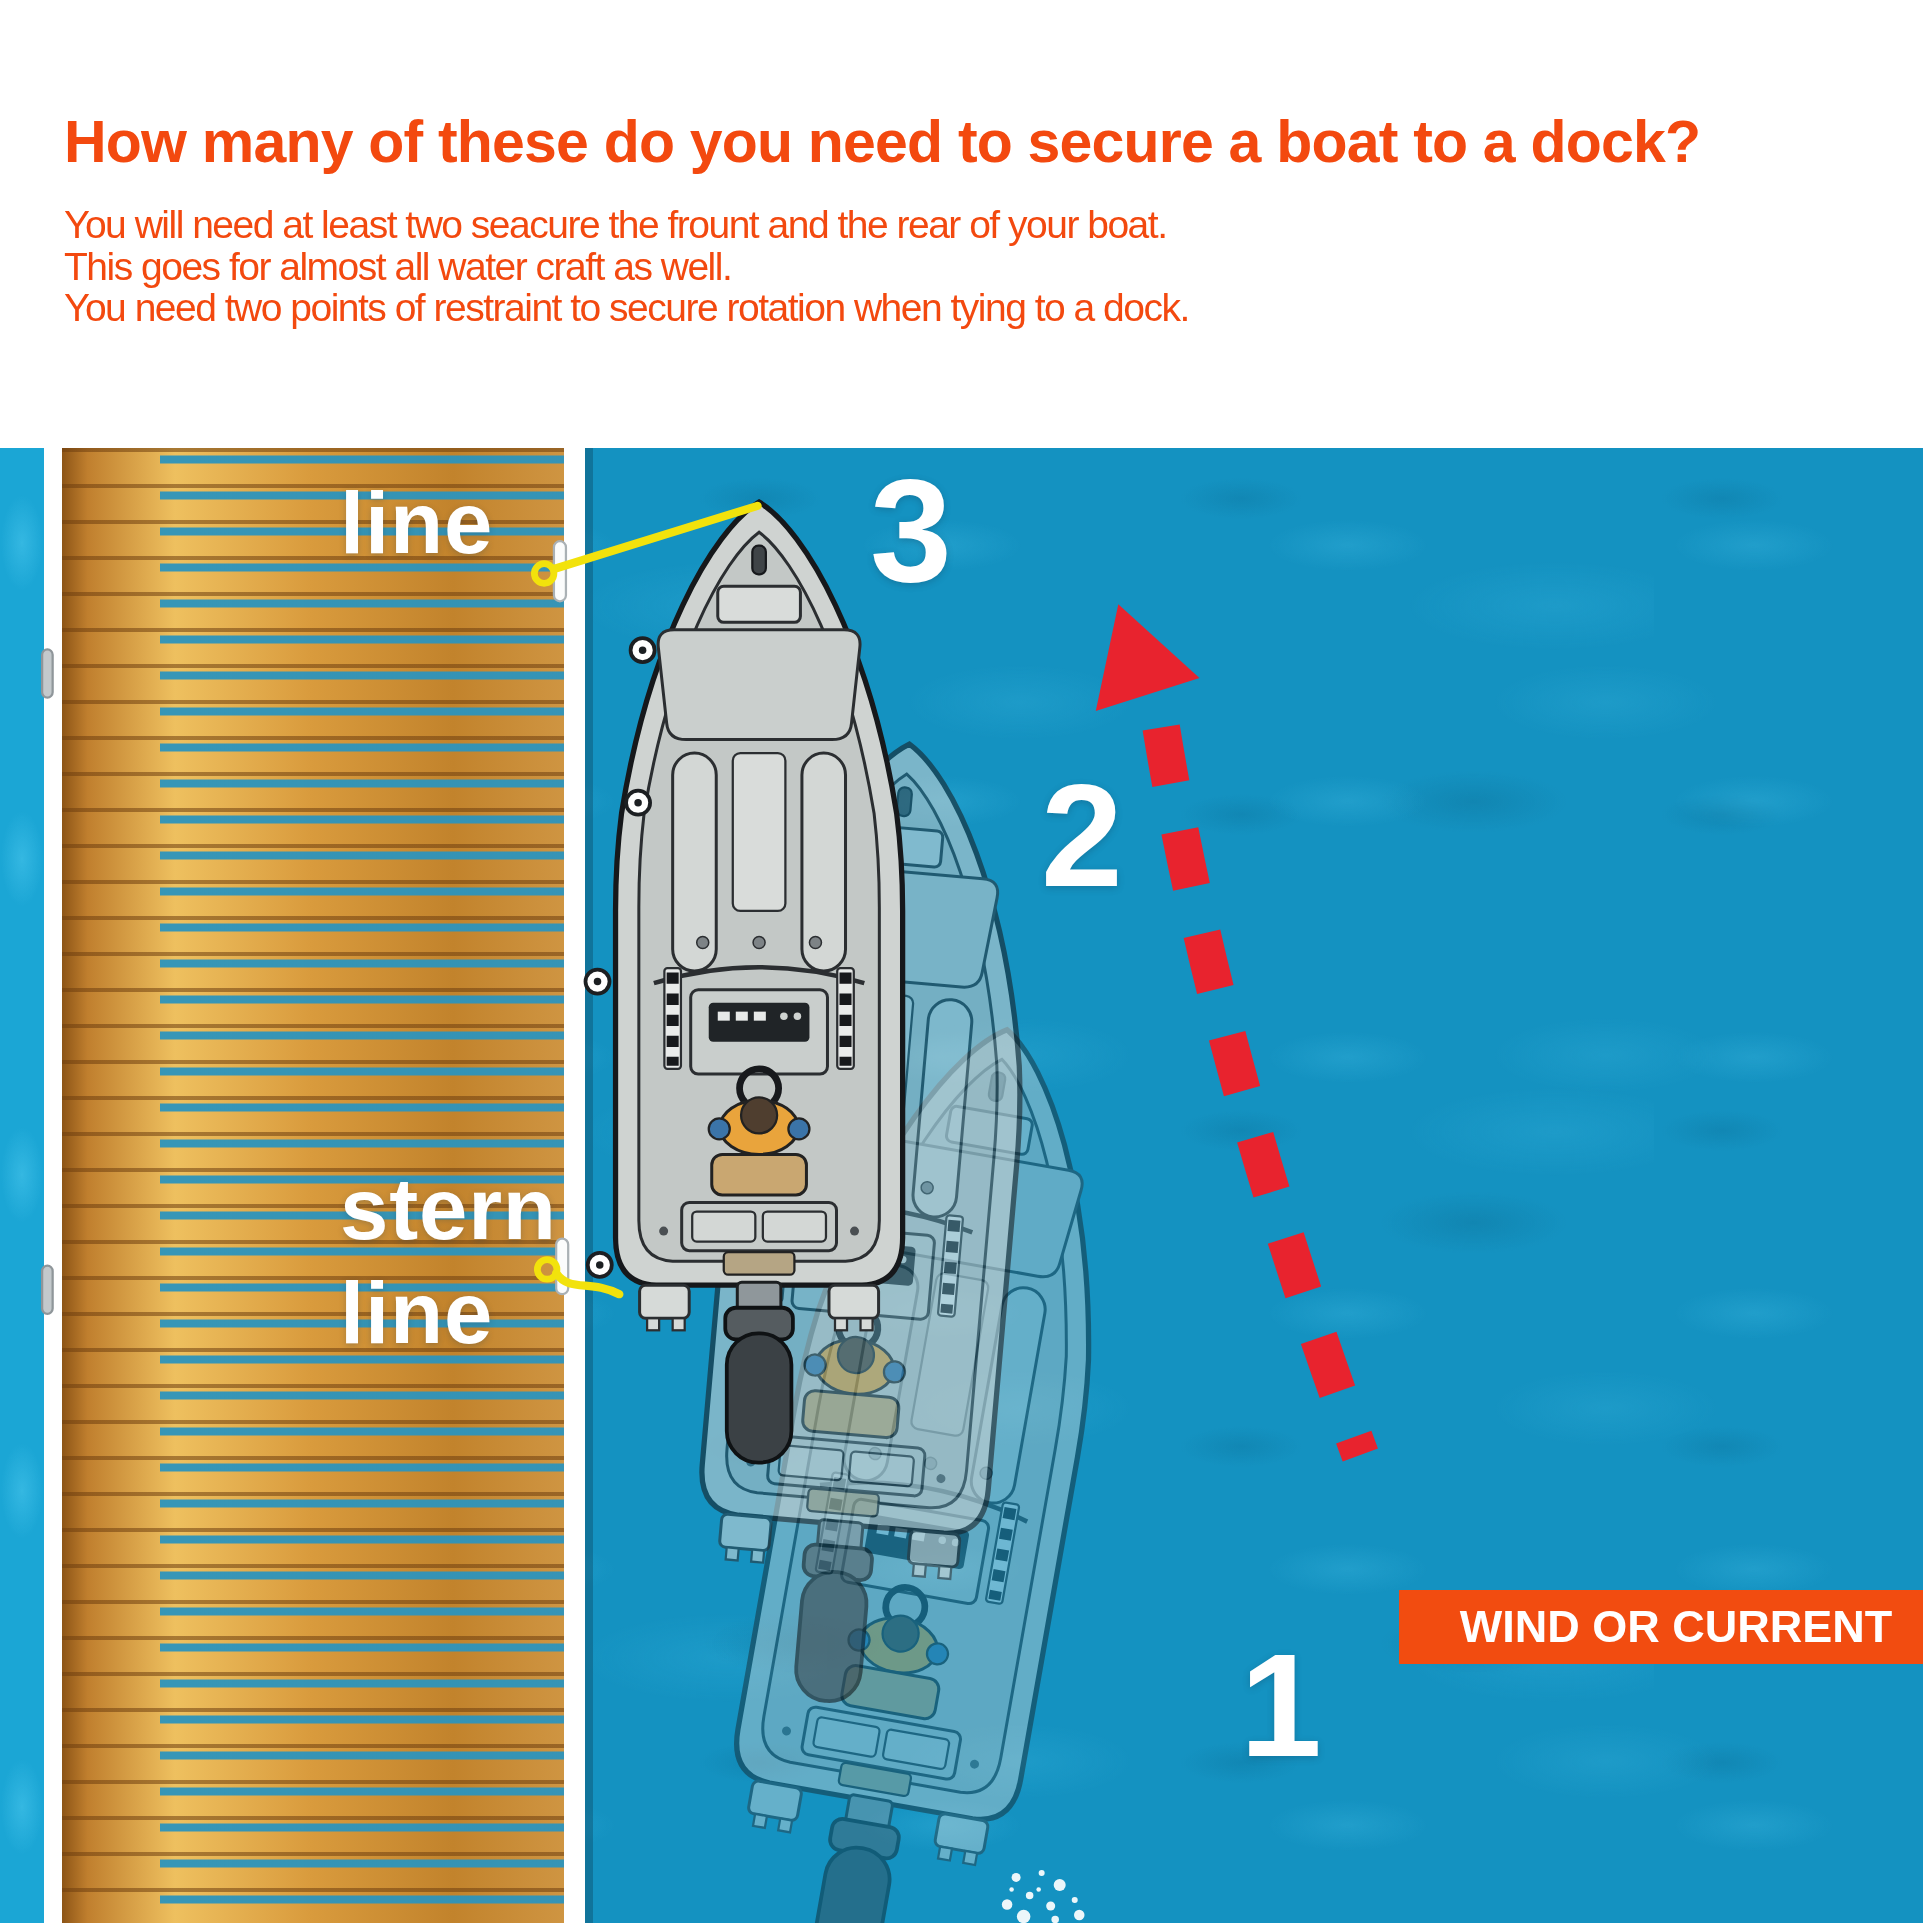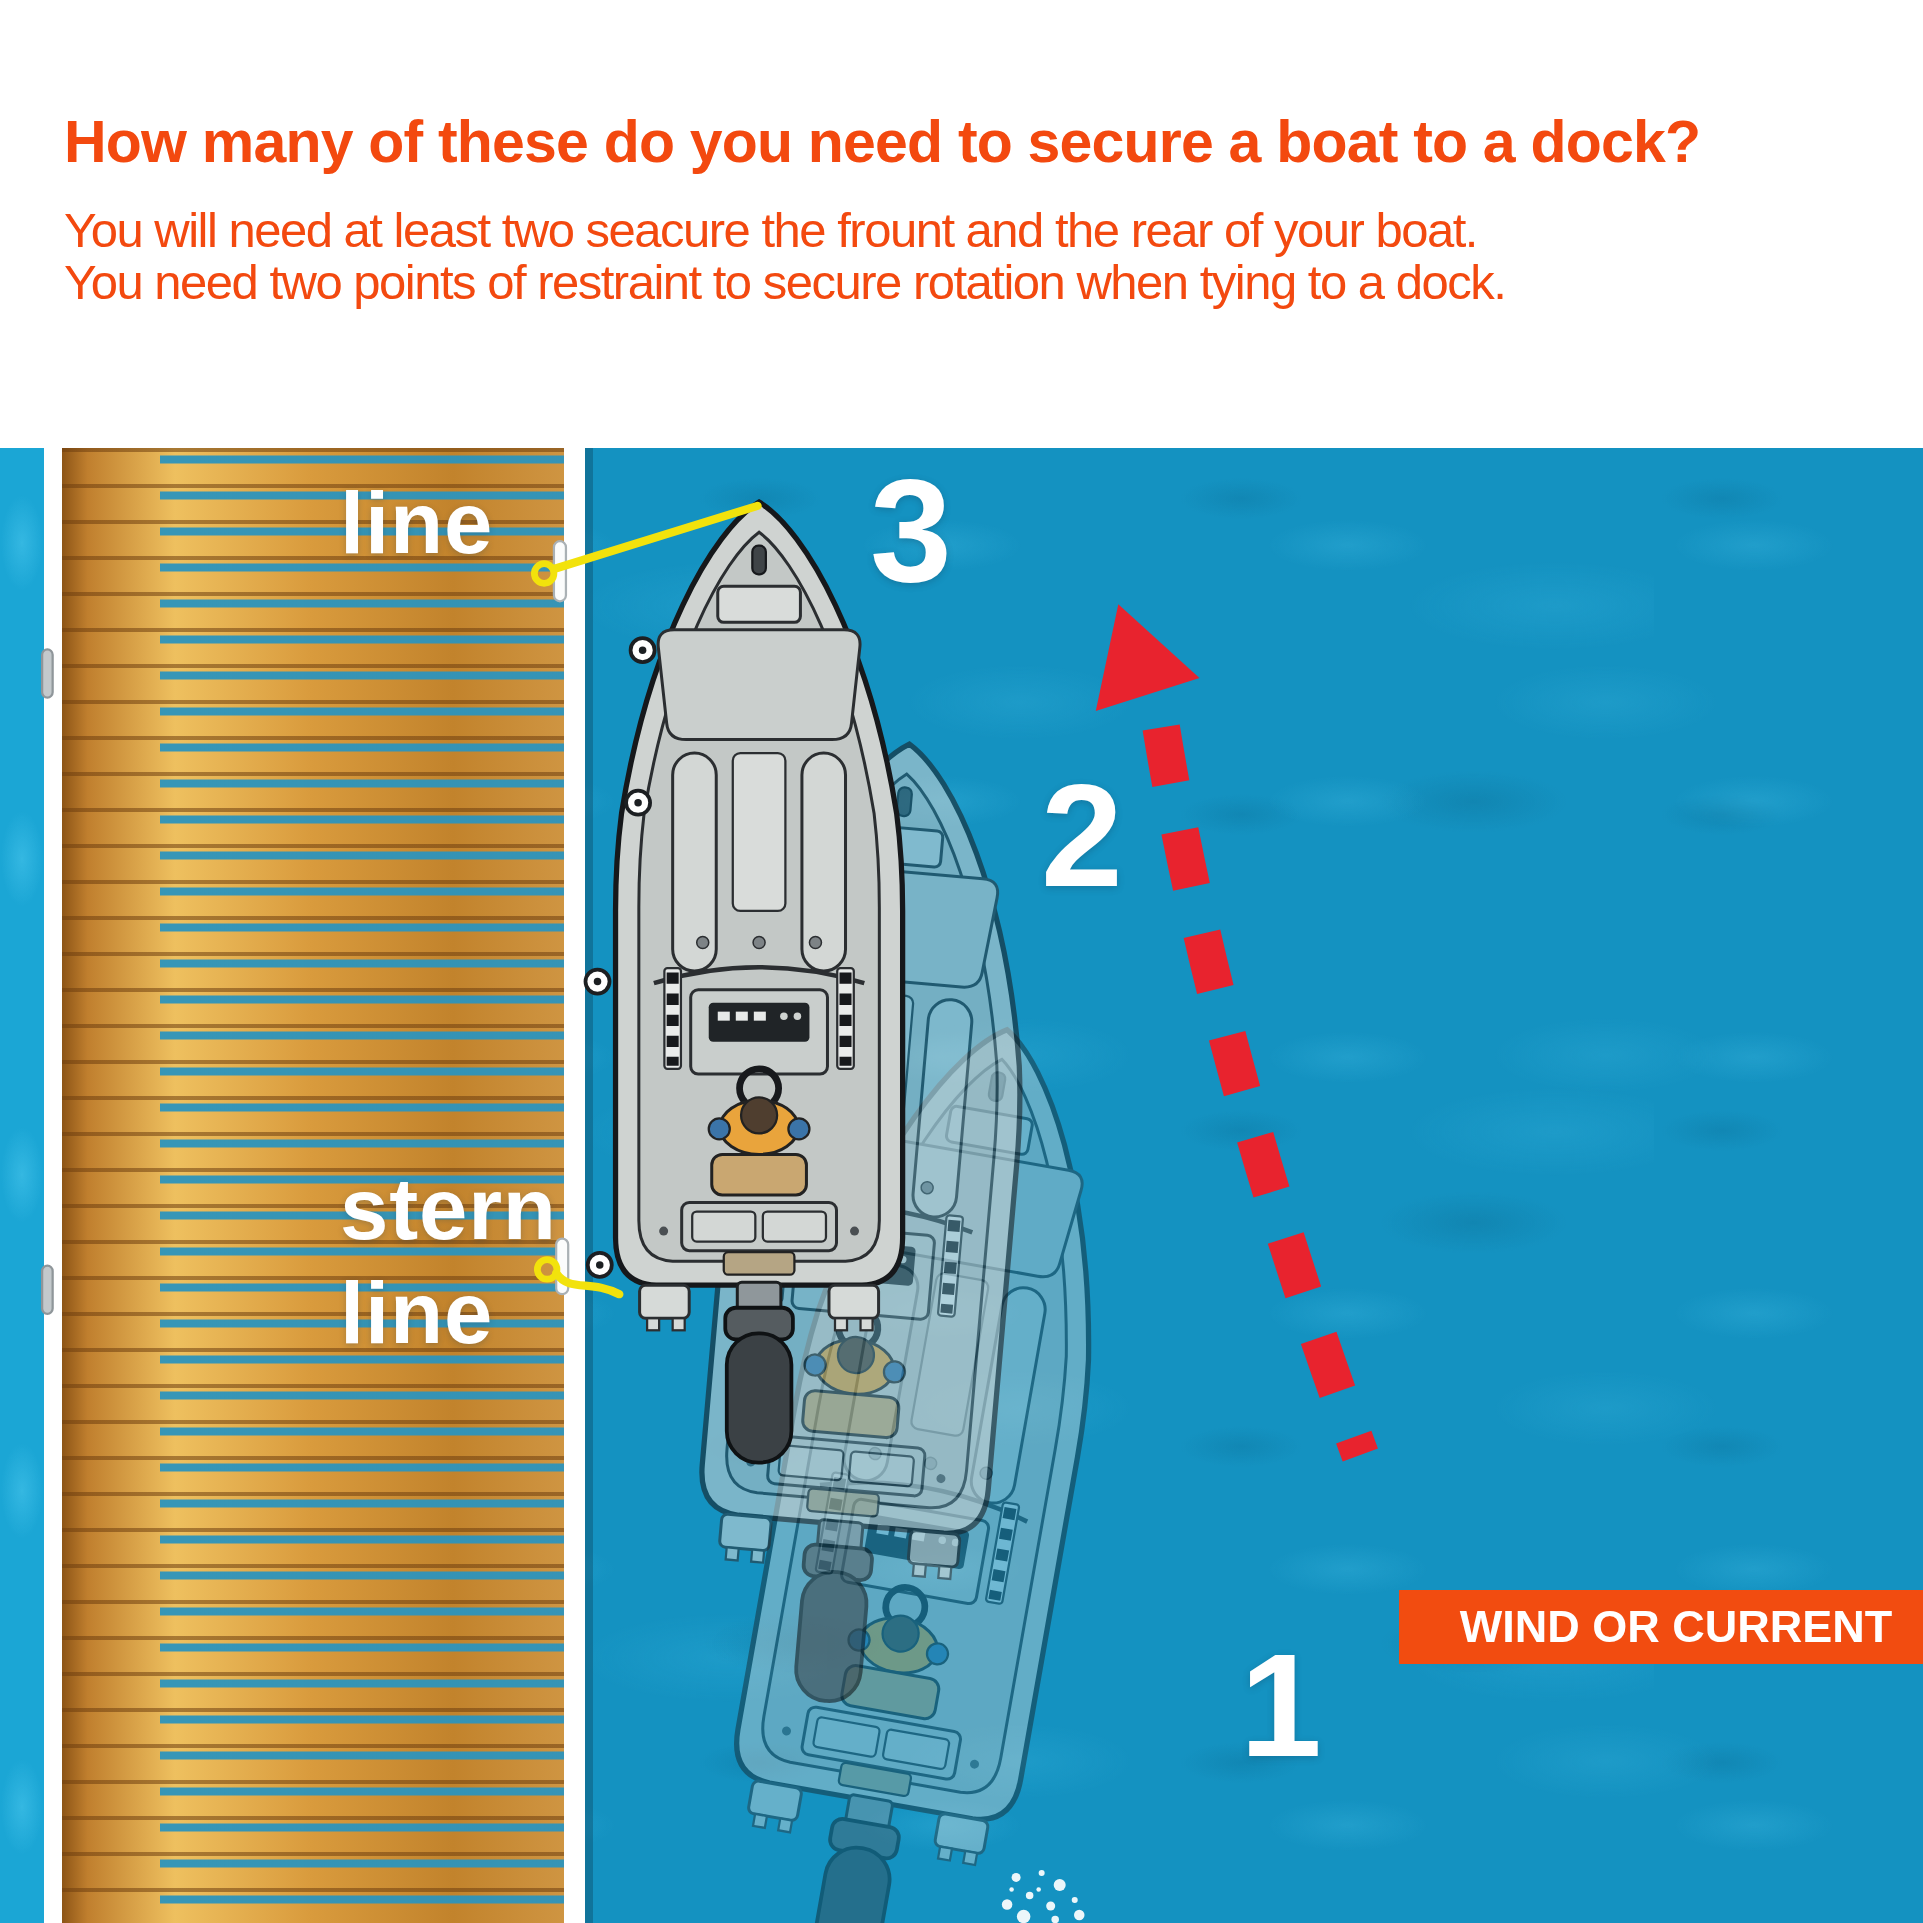--- a/index.html
+++ b/index.html
@@ -3,21 +3,21 @@
 <meta charset="utf-8">
 <style>
   html,body{margin:0;padding:0;background:#ffffff;}
   .page{position:relative;width:1924px;height:1924px;overflow:hidden;
         font-family:"Liberation Sans",sans-serif;background:#000000;}
   
   .header{position:absolute;left:0;top:0;width:1924px;height:448px;background:#ffffff;}
   .title{position:absolute;left:64px;top:72px;width:1819px;
          font-size:59px;font-weight:700;letter-spacing:-0.8px;color:#f3490f;line-height:1.05;}
   .intro{position:absolute;left:64px;top:204px;width:1819px;
-         font-size:49px;font-weight:400;letter-spacing:-1.5px;color:#f3490f;line-height:1.07;}
+         font-size:39px;font-weight:400;letter-spacing:-1.5px;color:#f3490f;line-height:1.07;}
   .intro .iline{white-space:nowrap;}
   
   .scene{position:absolute;left:0;top:448px;width:1924px;height:1476px;overflow:hidden;
          background-color:#1492c1;
          background-image:
            radial-gradient(ellipse 128px 41px at 32% 38%, rgba(57,181,222,.34), rgba(57,181,222,0) 62%),
            radial-gradient(ellipse 180px 60px at 74% 72%, rgba(57,181,222,.25), rgba(57,181,222,0) 62%),
            radial-gradient(ellipse 98px 33px at 58% 16%, rgba(10,110,150,.30), rgba(10,110,150,0) 62%),
            radial-gradient(ellipse 150px 50px at 18% 84%, rgba(8,95,130,.24), rgba(8,95,130,0) 62%),
            radial-gradient(ellipse 225px 68px at 88% 30%, rgba(70,195,235,.18), rgba(70,195,235,0) 65%);
@@ -53,20 +53,21 @@
 </style>
 </head>
 <body>
 
 <div class="page">
 
   <div class="header">
     <h1 class="title">How many of these do you need to secure a boat to a dock?</h1>
     <div class="intro">
       <div class="iline">You will need at least two seacure the frount and the rear of your boat.</div>
+      <div class="iline">This goes for almost all water craft as well.</div>
       <div class="iline">You need two points of restraint to secure rotation when tying to a dock.</div>
     </div>
   </div>
 
   <div class="scene">
     <div class="water-sliver"></div>
     <div class="dock-white-left"></div>
     <div class="dock">
       <div class="dock-gaps"></div>
     </div>

